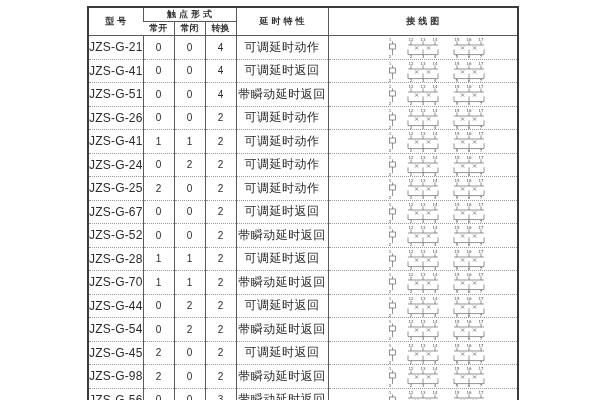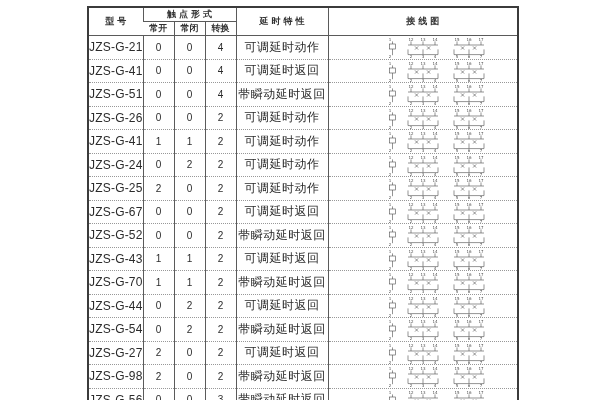--- a/index.html
+++ b/index.html
@@ -478,21 +478,21 @@
     <path d="M86 10.4 l3.2 3.2 M89.2 10.4 l-3.2 3.2"></path>
     <path d="M67 13.4 V18.6 H97 V13.4 M82 13.4 V18.6"></path>
     <text x="70" y="21.8">5</text>
     <text x="82" y="21.8">6</text>
     <text x="94" y="21.8">7</text>
   </g>
           </svg>
         </td>
   </tr>
       <tr>
-    <td class="model-cell">JZS-G-43</td>
+    <td class="model-cell">JZS-G-28</td>
     <td class="num-cell">1</td>
     <td class="num-cell">1</td>
     <td class="num-cell">2</td>
     <td class="delay-cell">可调延时返回</td>
     <td class="wiring-cell">
           <svg width="117" height="22" viewBox="0 0 117 22">
   <g>
     <text x="3" y="4.6">1</text>
     <path d="M5.5 5.4 V8"></path>
     <rect x="2.5" y="8" width="6" height="5"></rect>
@@ -662,21 +662,21 @@
     <path d="M86 10.4 l3.2 3.2 M89.2 10.4 l-3.2 3.2"></path>
     <path d="M67 13.4 V18.6 H97 V13.4 M82 13.4 V18.6"></path>
     <text x="70" y="21.8">5</text>
     <text x="82" y="21.8">6</text>
     <text x="94" y="21.8">7</text>
   </g>
           </svg>
         </td>
   </tr>
       <tr>
-    <td class="model-cell">JZS-G-27</td>
+    <td class="model-cell">JZS-G-45</td>
     <td class="num-cell">2</td>
     <td class="num-cell">0</td>
     <td class="num-cell">2</td>
     <td class="delay-cell">可调延时返回</td>
     <td class="wiring-cell">
           <svg width="117" height="22" viewBox="0 0 117 22">
   <g>
     <text x="3" y="4.6">1</text>
     <path d="M5.5 5.4 V8"></path>
     <rect x="2.5" y="8" width="6" height="5"></rect>

